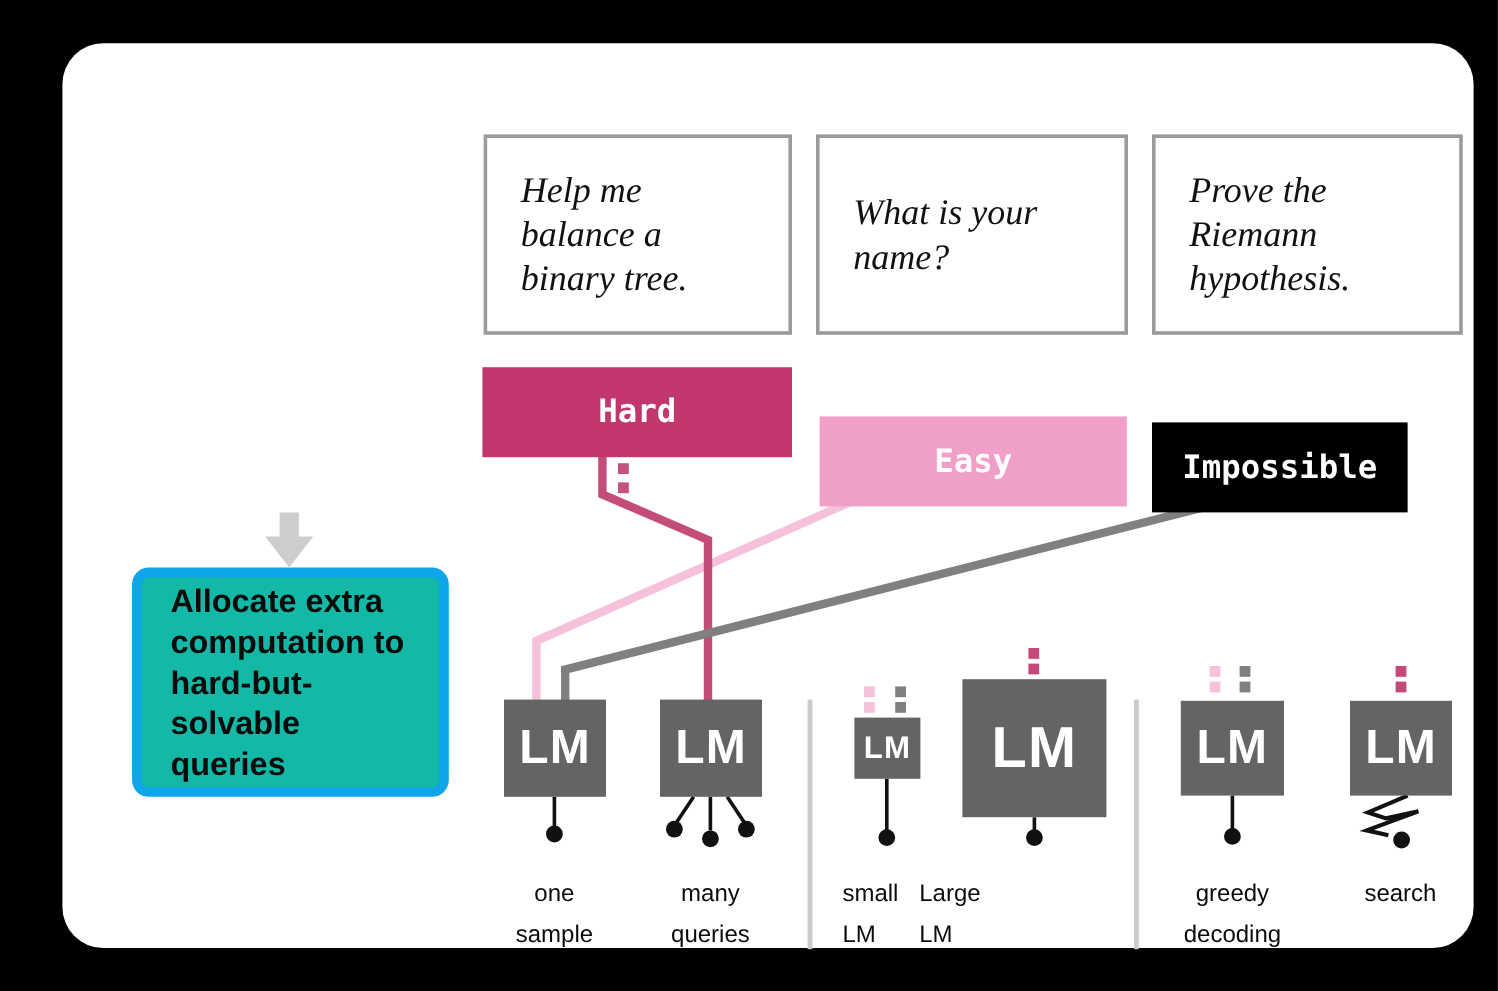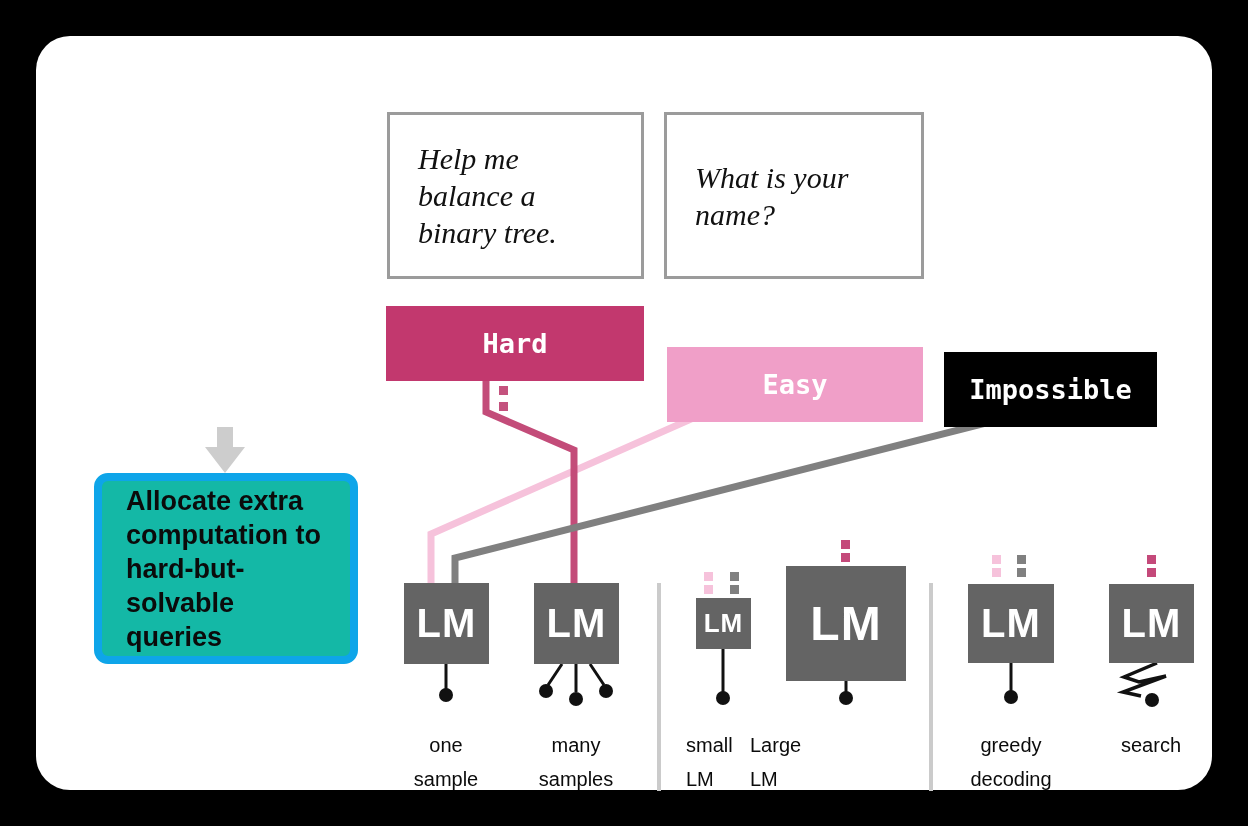--- a/index.html
+++ b/index.html
@@ -1,18 +1,18 @@
 <!DOCTYPE html>
 <html><head>
 <meta charset="utf-8">
 <style>
   html,body{margin:0;padding:0;background:#000;}
   .stage{position:relative;width:1248px;height:826px;background:#000;overflow:hidden;
          font-family:"Liberation Sans",sans-serif;}
-  .card{position:absolute;left:36px;top:36px;width:1176px;height:754px;background:#fff;border-radius:34px;}
+  .card{position:absolute;left:52px;top:36px;width:1176px;height:754px;background:#fff;border-radius:34px;}
   svg.layer{position:absolute;left:0;top:0;}
 
   
   .q-box{position:absolute;top:76px;height:167px;background:#fff;border:3px solid #9B9B9B;
          box-sizing:border-box;display:flex;flex-direction:column;justify-content:center;}
   .q-text{font-family:"Liberation Serif",serif;font-style:italic;font-size:30px;line-height:37px;
           color:#111;padding:0 46px 0 28px;}
   .q1{left:351px;width:257px;}
   .q2{left:628px;width:260px;}
   .q3{left:908px;width:259px;}
@@ -125,20 +125,23 @@
         <circle cx="1116" cy="664" r="7" fill="#111"></circle>
       </g>
     </svg>
 
     <div class="q-box q1">
       <div class="q-text">Help me balance a binary tree.</div>
     </div>
     <div class="q-box q2">
       <div class="q-text">What is your name?</div>
     </div>
+    <div class="q-box q3">
+      <div class="q-text">Prove the Riemann hypothesis.</div>
+    </div>
 
     <div class="bar bar-hard" style="background: rgb(194, 56, 110);">Hard</div>
     <div class="bar bar-easy" style="background: rgb(240, 159, 200);">Easy</div>
     <div class="bar bar-imp" style="background: rgb(0, 0, 0);">Impossible</div>
 
     <div class="step step-orange">
       <div class="step-text">Allocate extra computation to hard-but-solvable queries</div>
     </div>
 
     <div class="lm lm1">LM</div>
@@ -147,21 +150,21 @@
     <div class="lm lm4">LM</div>
     <div class="lm lm5">LM</div>
     <div class="lm lm6">LM</div>
 
     <div class="caption center" style="left:410px">
       <div>one</div>
       <div>sample</div>
     </div>
     <div class="caption center" style="left:540px">
       <div>many</div>
-      <div>samples</div>
+      <div>queries</div>
     </div>
     <div class="caption" style="left:650px">
       <div>small</div>
       <div>LM</div>
     </div>
     <div class="caption" style="left:714px">
       <div>Large</div>
       <div>LM</div>
     </div>
     <div class="caption center" style="left:975px">

